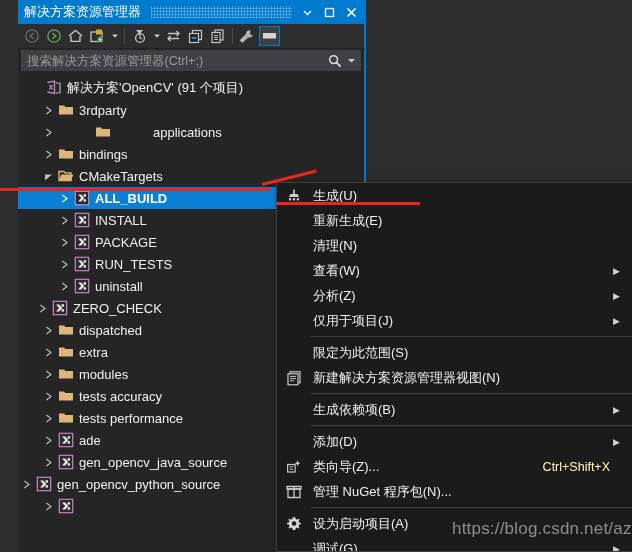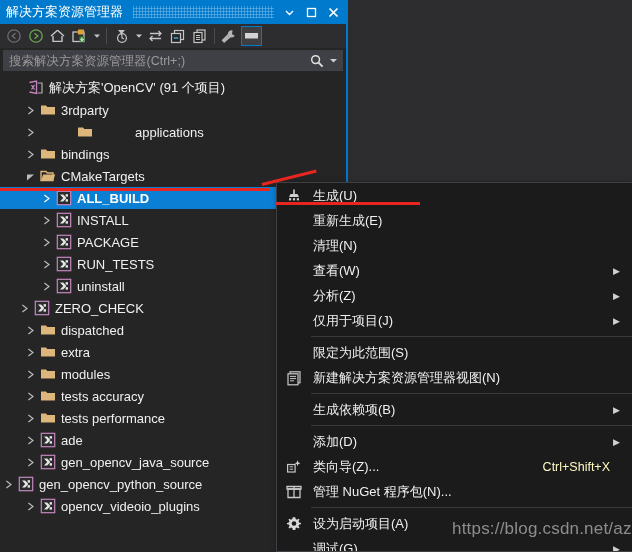--- a/index.html
+++ b/index.html
@@ -6,21 +6,21 @@
   html, body {
     width: 632px; height: 552px;
     background: #2d2d30;
     font-family: "Liberation Sans", "DejaVu Sans", sans-serif;
     overflow: hidden;
   }
   #app { position: relative; width: 632px; height: 552px; background: #2d2d30; }
 
   
   .panel {
-    position: absolute; left: 0; top: 0;
+    position: absolute; left: 18px; top: 0;
     width: 348px; height: 552px;
     background: #252526;
     border-right: 2px solid #007acc;
   }
   .titlebar {
     height: 24px; background: #007acc;
     display: flex; align-items: center;
     padding: 0 2px 0 6px;
     color: #ffffff;
   }
@@ -515,21 +515,20 @@
             </svg>
           </span>
           <span class="ico">
             <svg width="16" height="16" viewBox="0 0 16 16">
               <rect x="1.3" y="1.3" width="13.4" height="13.4" fill="#2b2b2b" stroke="#c586c0" stroke-width="1.2"></rect>
               <path d="M4 11.5 L7.2 8 L4 4.5 L7.2 4.5 L10.4 8 L7.2 11.5 Z" fill="#e6e6e6"></path>
               <rect x="9.6" y="4.2" width="2.4" height="2.4" fill="#e6e6e6"></rect>
               <rect x="9.6" y="9.2" width="2.4" height="2.4" fill="#e6e6e6"></rect>
             </svg>
           </span>
-          <span class="lbl">opencv_videoio_plugins</span>
         </div>
       </div>
   </div>
 
   <div class="ctxmenu" id="ctx-root">
       <div class="mi">
         <span class="micon">
           <svg width="16" height="16" viewBox="0 0 16 16">
             <path d="M7.2 1.5 L8.8 1.5 L8.8 6 L7.2 6 Z" fill="#d0d0d0"></path>
             <path d="M4.5 6 L11.5 6 L13 9 L3 9 Z" fill="#d0d0d0"></path>

